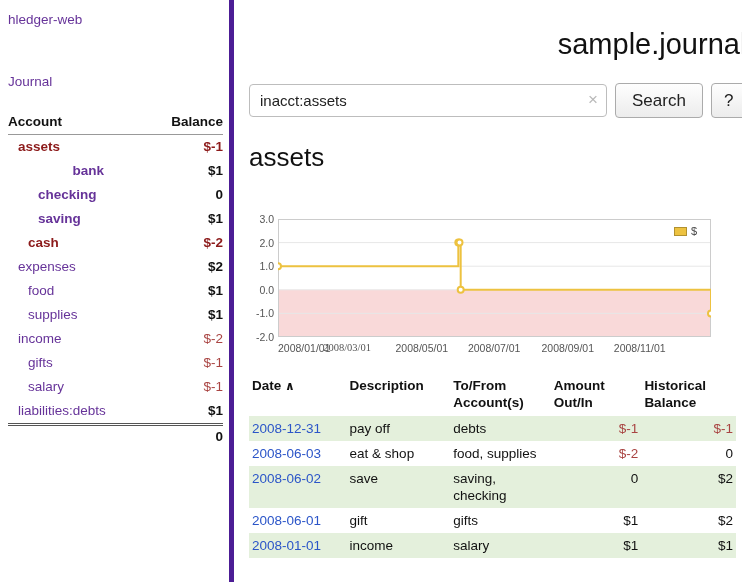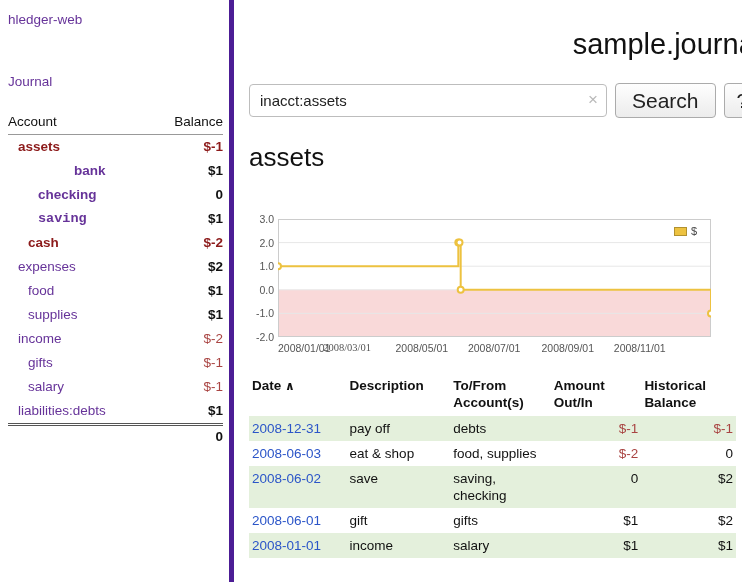--- a/index.html
+++ b/index.html
@@ -8,40 +8,40 @@
     width:742px; height:582px; overflow:hidden; background:#fff;
     font-family:"Liberation Sans","DejaVu Sans",sans-serif; color:#111;
   }
   .app { display:flex; height:100%; }
 
   
   .sidebar { width:234px; min-width:234px; border-right:5px solid #4c1d95; padding:10px 6px 0 8px; }
   .brand a, .journal a { color:var(--brand-purple,#663399); text-decoration:none; font-size:13.5px; }
   .journal { margin-top:44px; }
   .accounts { width:100%; border-collapse:collapse; margin-top:22px; font-size:13.5px; }
-  .accounts th { font-weight:normal; text-align:left; padding:2px 0 5px 0; border-bottom:1px solid #999; }
+  .accounts th { font-weight:bold; text-align:left; padding:2px 0 5px 0; border-bottom:1px solid #999; }
   .accounts th.th-balance { text-align:right; }
   .accounts td { padding:4px 0; line-height:16px; }
   .acct-link { color:var(--brand-purple,#663399); text-decoration:none; }
   .acct-link.bold { font-weight:bold; }
   .acct-link.bold.negative { color:var(--negative-strong,#8c1a1a); }
   .balance { text-align:right; font-weight:bold; }
   .balance.negative { color:var(--negative-soft,#a94442); font-weight:normal; }
   .balance.bold.negative { color:var(--negative-strong,#8c1a1a); font-weight:bold; }
   .total-row td { border-top:3px double #555; font-weight:bold; padding-top:3px; }
 
   
   .main { padding:8px 7px 0 15px; flex:1; }
   h1 { font-size:29px; font-weight:normal; margin:20px 0 22px;text-align:right; }
   .searchrow { display:flex; align-items:center; gap:8px; margin-bottom:24px; }
   .searchbox { position:relative; width:358px; }
   .searchbox input { width:100%; height:33px; border:1px solid #bdbdbd; border-radius:4px;
     padding:0 30px 0 10px; font-size:15px; font-family:inherit; color:#222; }
   .clear { position:absolute; right:9px; top:7px; color:#b9b9b9; font-size:17px; cursor:pointer; line-height:17px; }
-  .btn { height:35px; padding:0 16px; font-size:21px; font-family:inherit; border:1px solid #ababab;
+  .btn { height:35px; padding:0 16px; font-size:17px; font-family:inherit; border:1px solid #ababab;
     border-radius:4px; background:linear-gradient(#fefefe,#ececec); color:#222; cursor:pointer; }
   .btn.help { padding:0 12px; }
   h2 { font-size:26px; font-weight:normal; margin:0 0 14px; }
   .chart-label { font-weight:bold; font-size:14px; margin-bottom:8px; }
 
   
   .chart { position:relative; width:462px; height:148px;margin-top:40px; }
   #plot { position:absolute; left:29px; top:6px; }
   .ytick { position:absolute; left:0; width:25px; text-align:right; font-size:10.5px; color:#555; line-height:11px; }
   .xtick { position:absolute; top:129px; font-size:10.5px; color:#555; white-space:nowrap; }
@@ -87,21 +87,21 @@
           </tr>
           <tr>
             <td style="padding-left: 20px; text-align: center;"><a href="#" class="acct-link bold">bank</a></td>
             <td class="balance bold">$1</td>
           </tr>
           <tr>
             <td style="padding-left: 30px;"><a href="#" class="acct-link bold">checking</a></td>
             <td class="balance bold">0</td>
           </tr>
           <tr>
-            <td style="padding-left: 30px; font-family: Liberation Mono, monospace;"><a href="#" class="acct-link bold">saving</a></td>
+            <td style="padding-left: 30px;"><a href="#" class="acct-link bold">saving</a></td>
             <td class="balance bold">$1</td>
           </tr>
           <tr>
             <td style="padding-left: 20px;"><a href="#" class="acct-link bold negative">cash</a></td>
             <td class="balance bold negative">$-2</td>
           </tr>
           <tr>
             <td style="padding-left: 10px;"><a href="#" class="acct-link">expenses</a></td>
             <td class="balance">$2</td>
           </tr>

